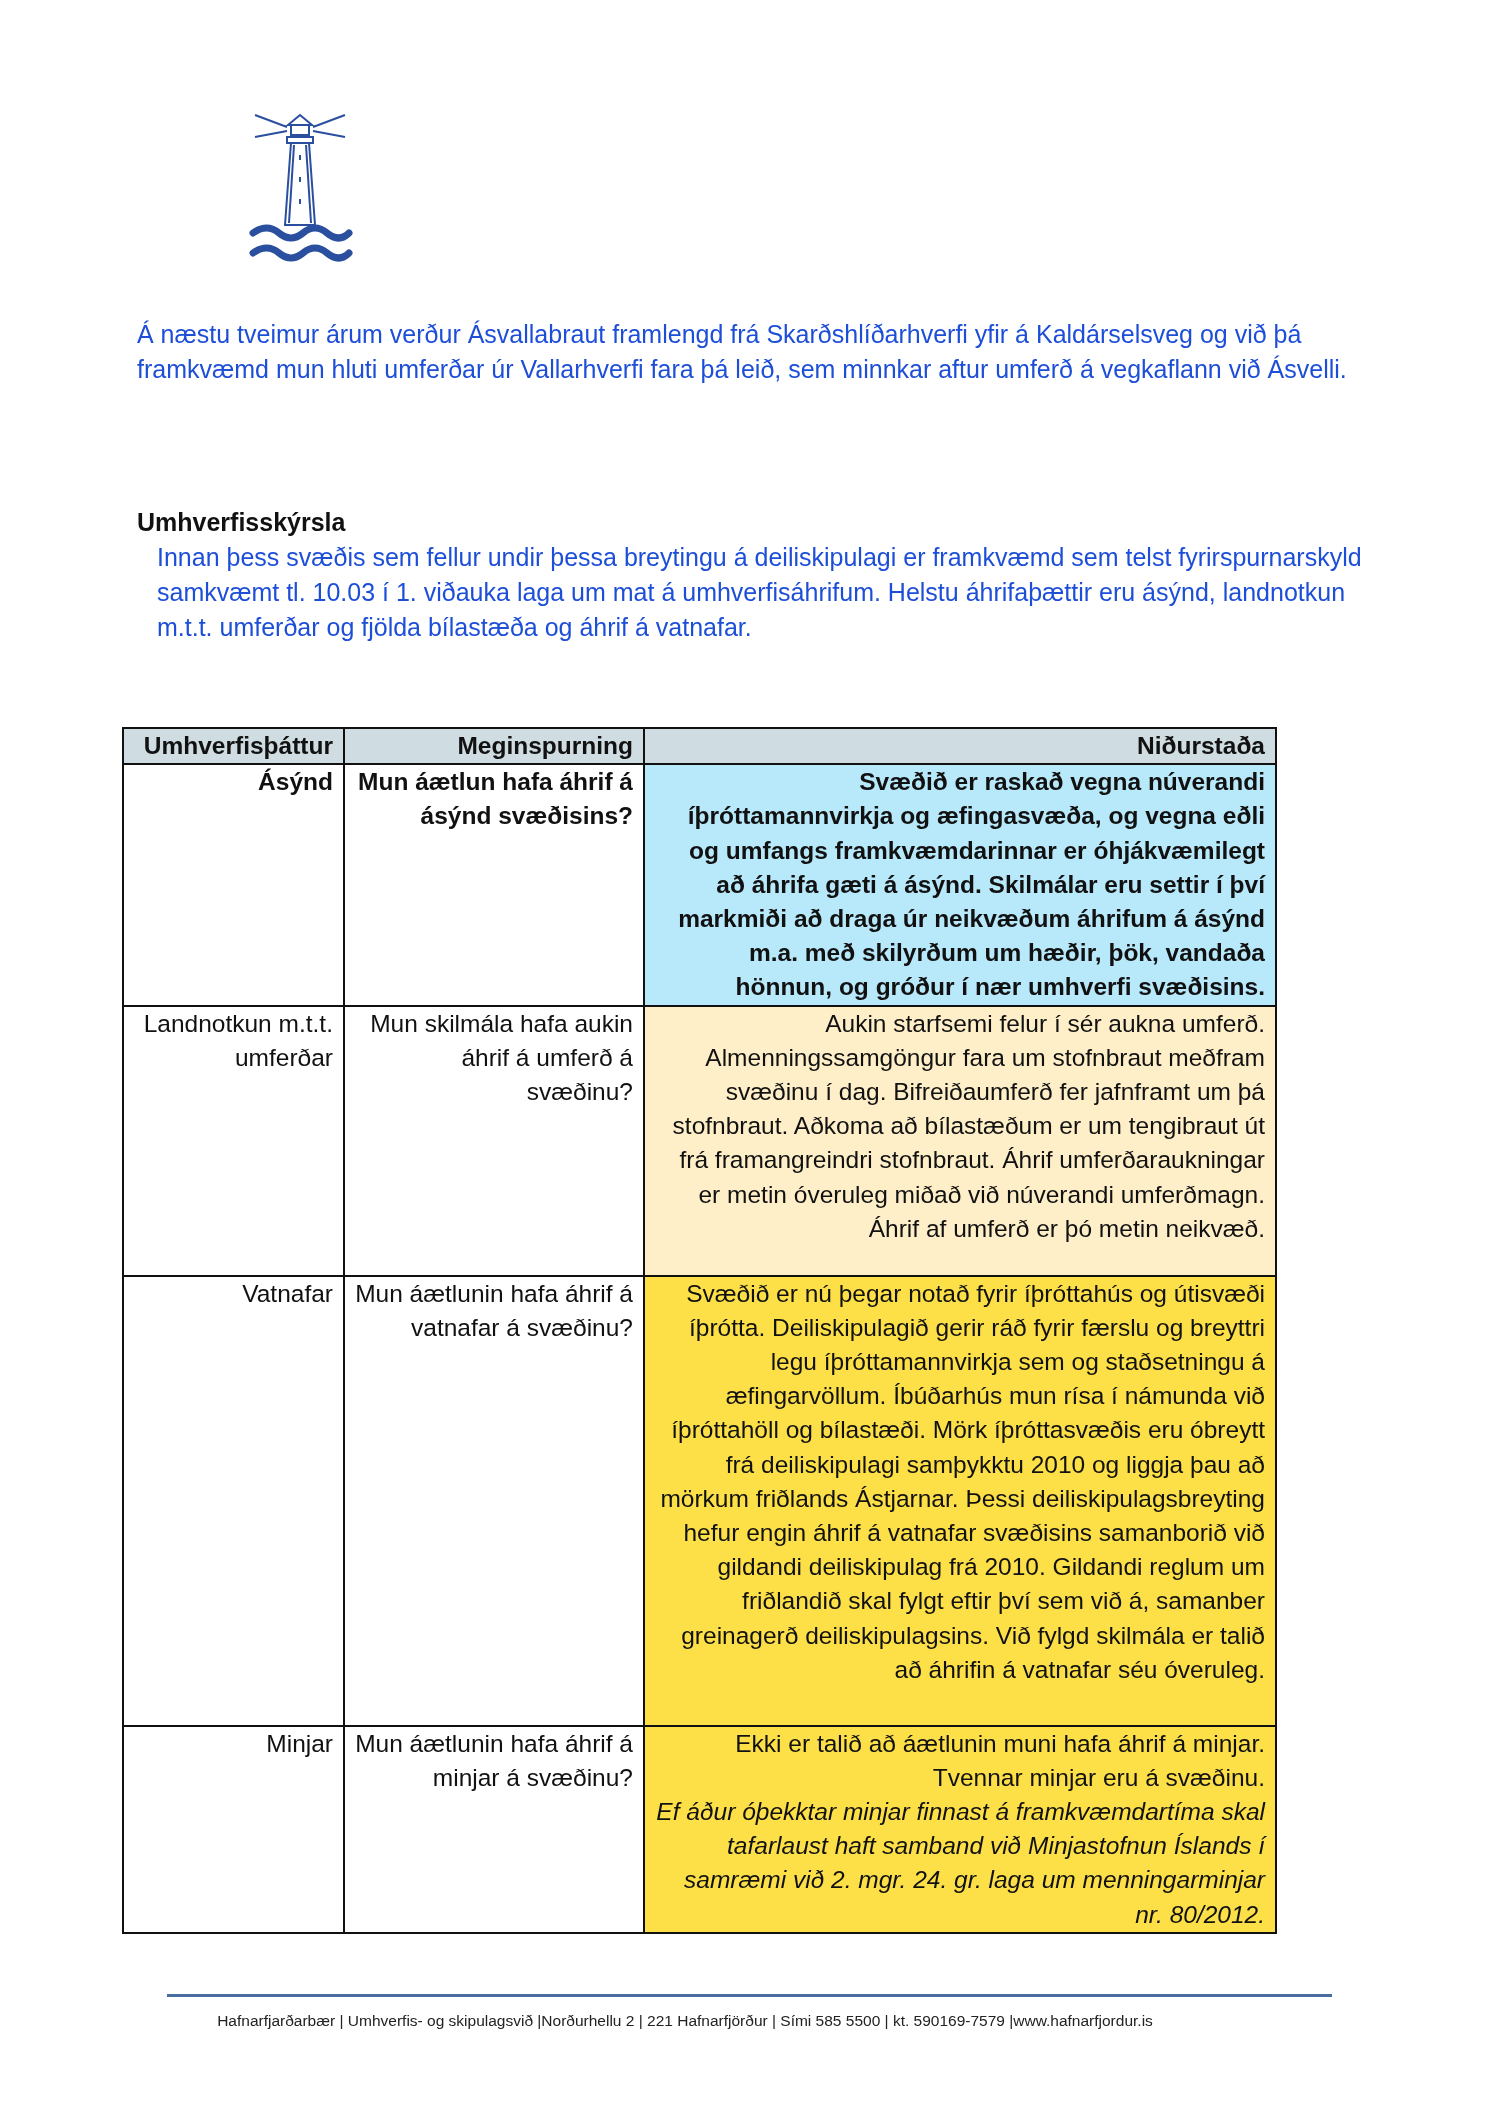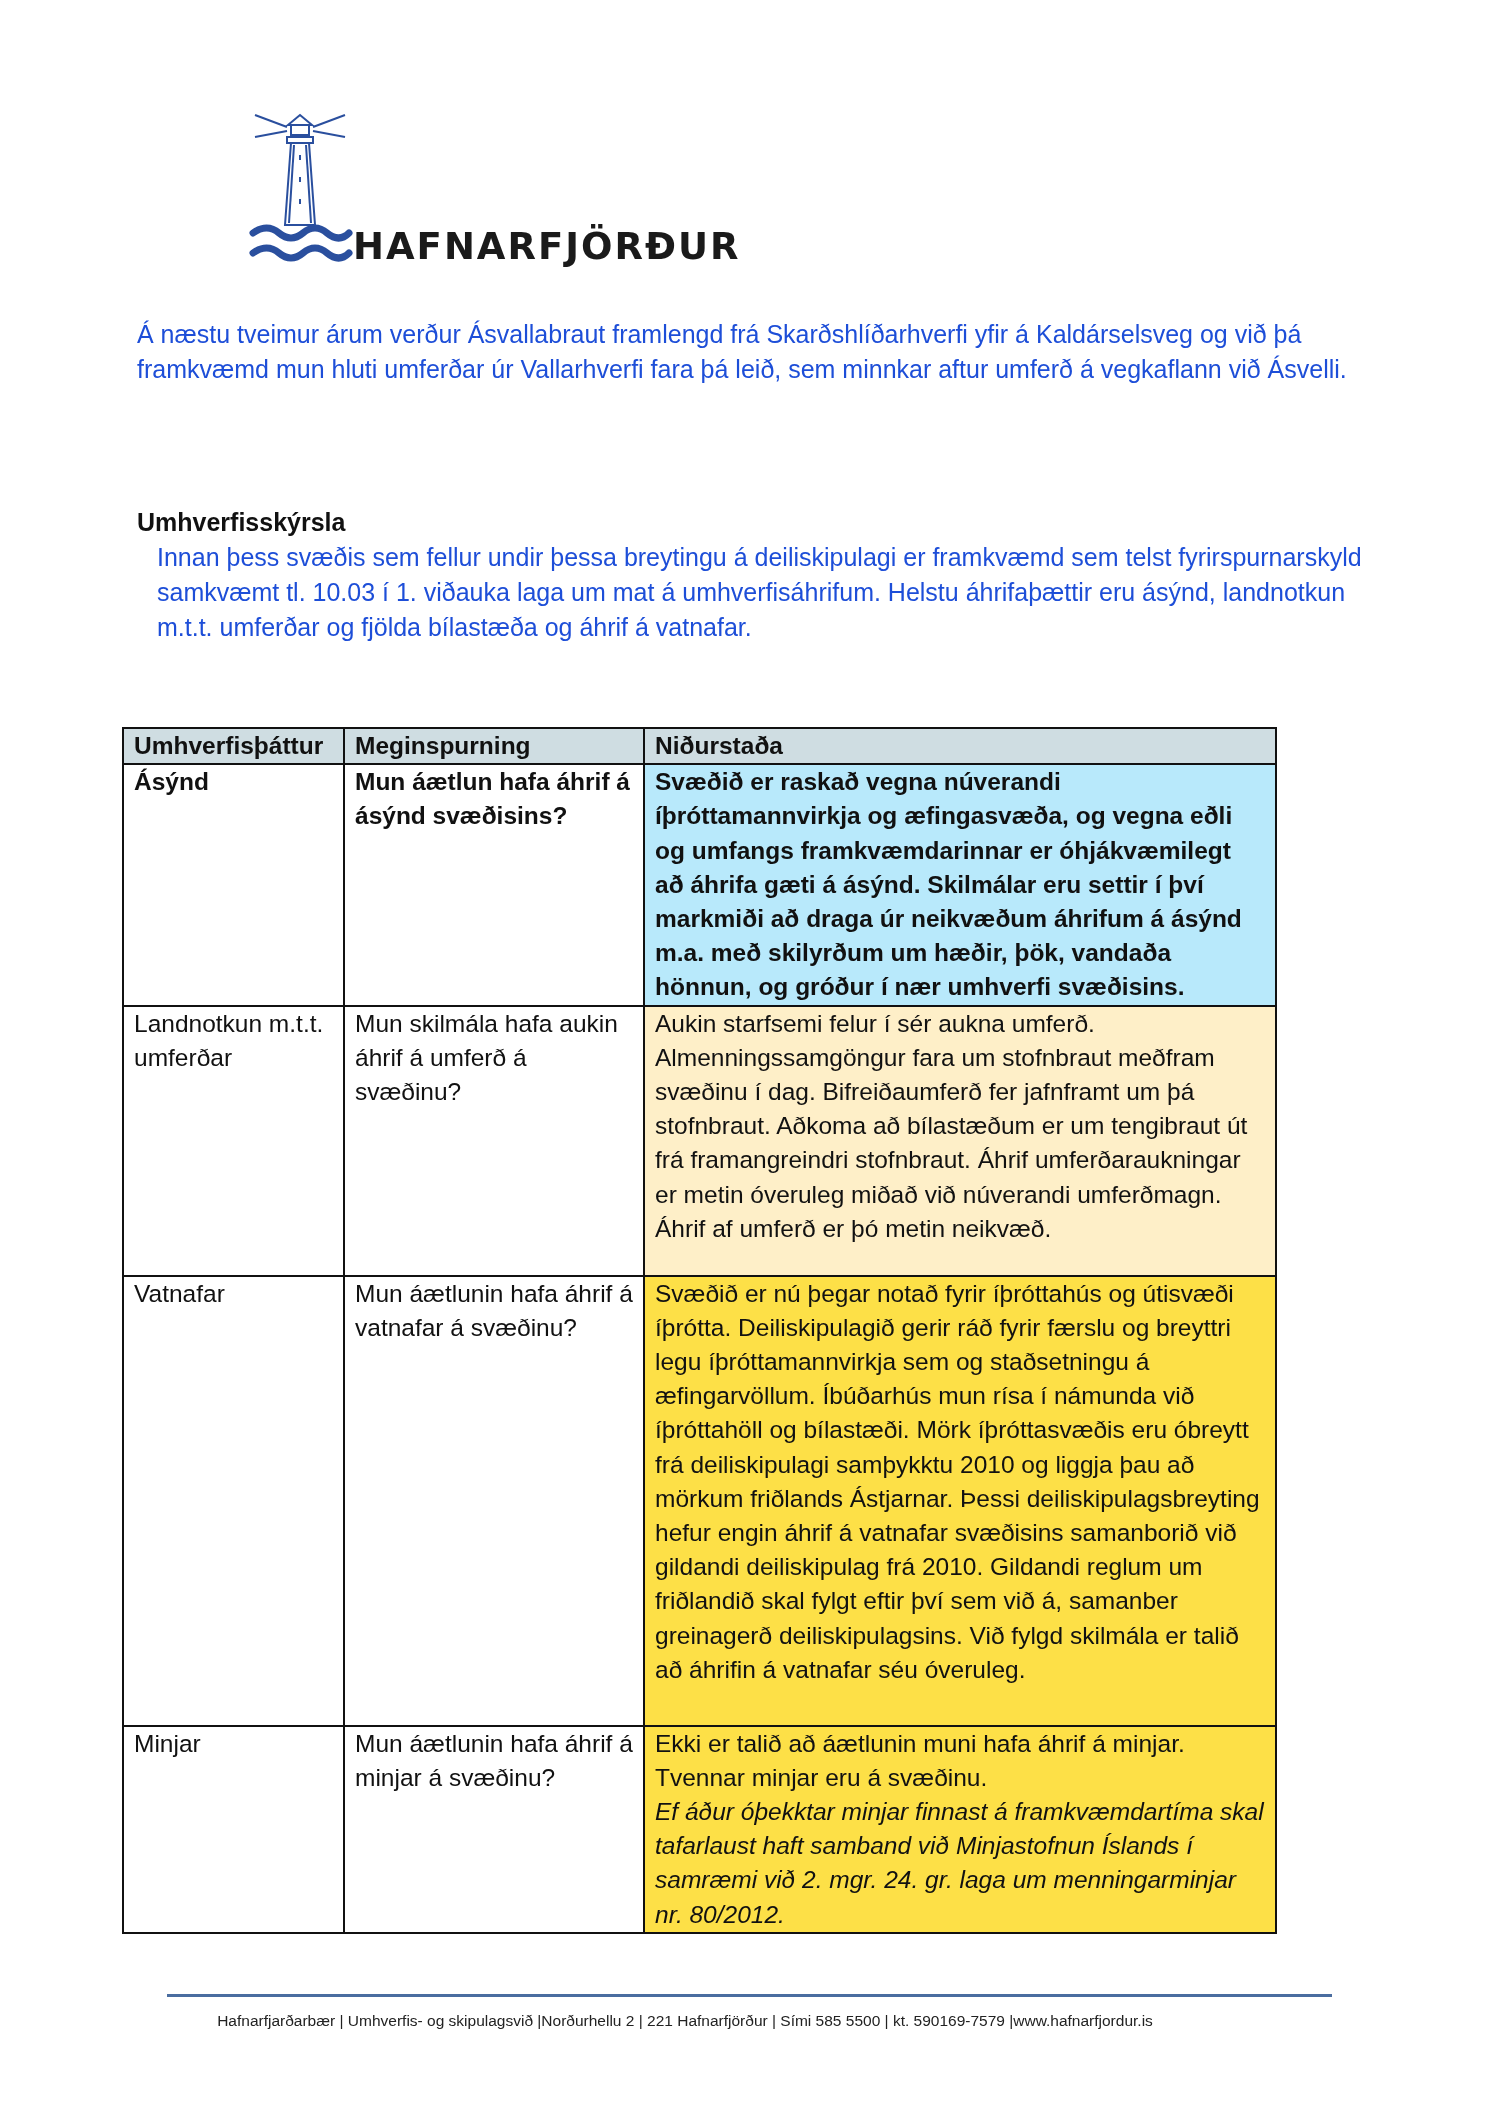--- a/index.html
+++ b/index.html
@@ -30,21 +30,21 @@
 
     table.report {
       position: absolute; left: 122px; top: 727px; width: 1153px;
       border-collapse: collapse; table-layout: fixed;
       font-size: 24.5px; line-height: 34.2px;
     }
     table.report col.c1 { width: 221px; }
     table.report col.c2 { width: 300px; }
     table.report col.c3 { width: 632px; }
     table.report th, table.report td {
-      border: 2.5px solid #111; vertical-align: top; text-align: left;
+      border: 2.5px solid #111; vertical-align: top; text-align: right;
       padding: 0 10px 0 10px;
     }
     table.report th {
       background: #cfdde2; font-weight: bold; height: 34px;
     }
     td.c3 { padding-left: 11px; padding-right: 4px; }
     td.blue { background: #b8e9fb; }
     td.yellow { background: #feefc8; }
     td.grey { background: #fde047; }
     .italic { font-style: italic; }
@@ -86,21 +86,20 @@
     <g fill="#2a4f9e">
       <rect x="54" y="60" width="2" height="5"></rect>
       <rect x="54" y="82" width="2" height="5"></rect>
       <rect x="54" y="104" width="2" height="5"></rect>
     </g>
     <g fill="none" stroke="#2a4f9e" stroke-width="7" stroke-linecap="round">
       <path d="M8 138 Q22 128 34 138 Q46 148 58 138 Q70 128 82 138 Q94 148 104 138"></path>
       <path d="M8 158 Q22 148 34 158 Q46 168 58 158 Q70 148 82 158 Q94 168 104 158"></path>
     </g>
   </svg>
-  <div class="logo-text">HAFNARFJÖRÐUR</div>
 </div>
 
 <div class="para" id="intro">Á næstu tveimur árum verður Ásvallabraut framlengd frá Skarðshlíðarhverfi yfir á Kaldárselsveg og við þá framkvæmd mun  hluti umferðar úr Vallarhverfi fara þá leið, sem minnkar aftur umferð á vegkaflann við Ásvelli.</div>
 
 <div id="section-heading">Umhverfisskýrsla</div>
 <div class="para" id="section-body">Innan þess svæðis sem fellur undir þessa breytingu á deiliskipulagi er framkvæmd sem telst fyrirspurnarskyld samkvæmt tl. 10.03 í 1. viðauka laga um mat á umhverfisáhrifum. Helstu áhrifaþættir eru ásýnd, landnotkun m.t.t. umferðar og fjölda bílastæða og áhrif á vatnafar.</div>
 
 <table class="report">
   <colgroup>
       <col class="c1">

